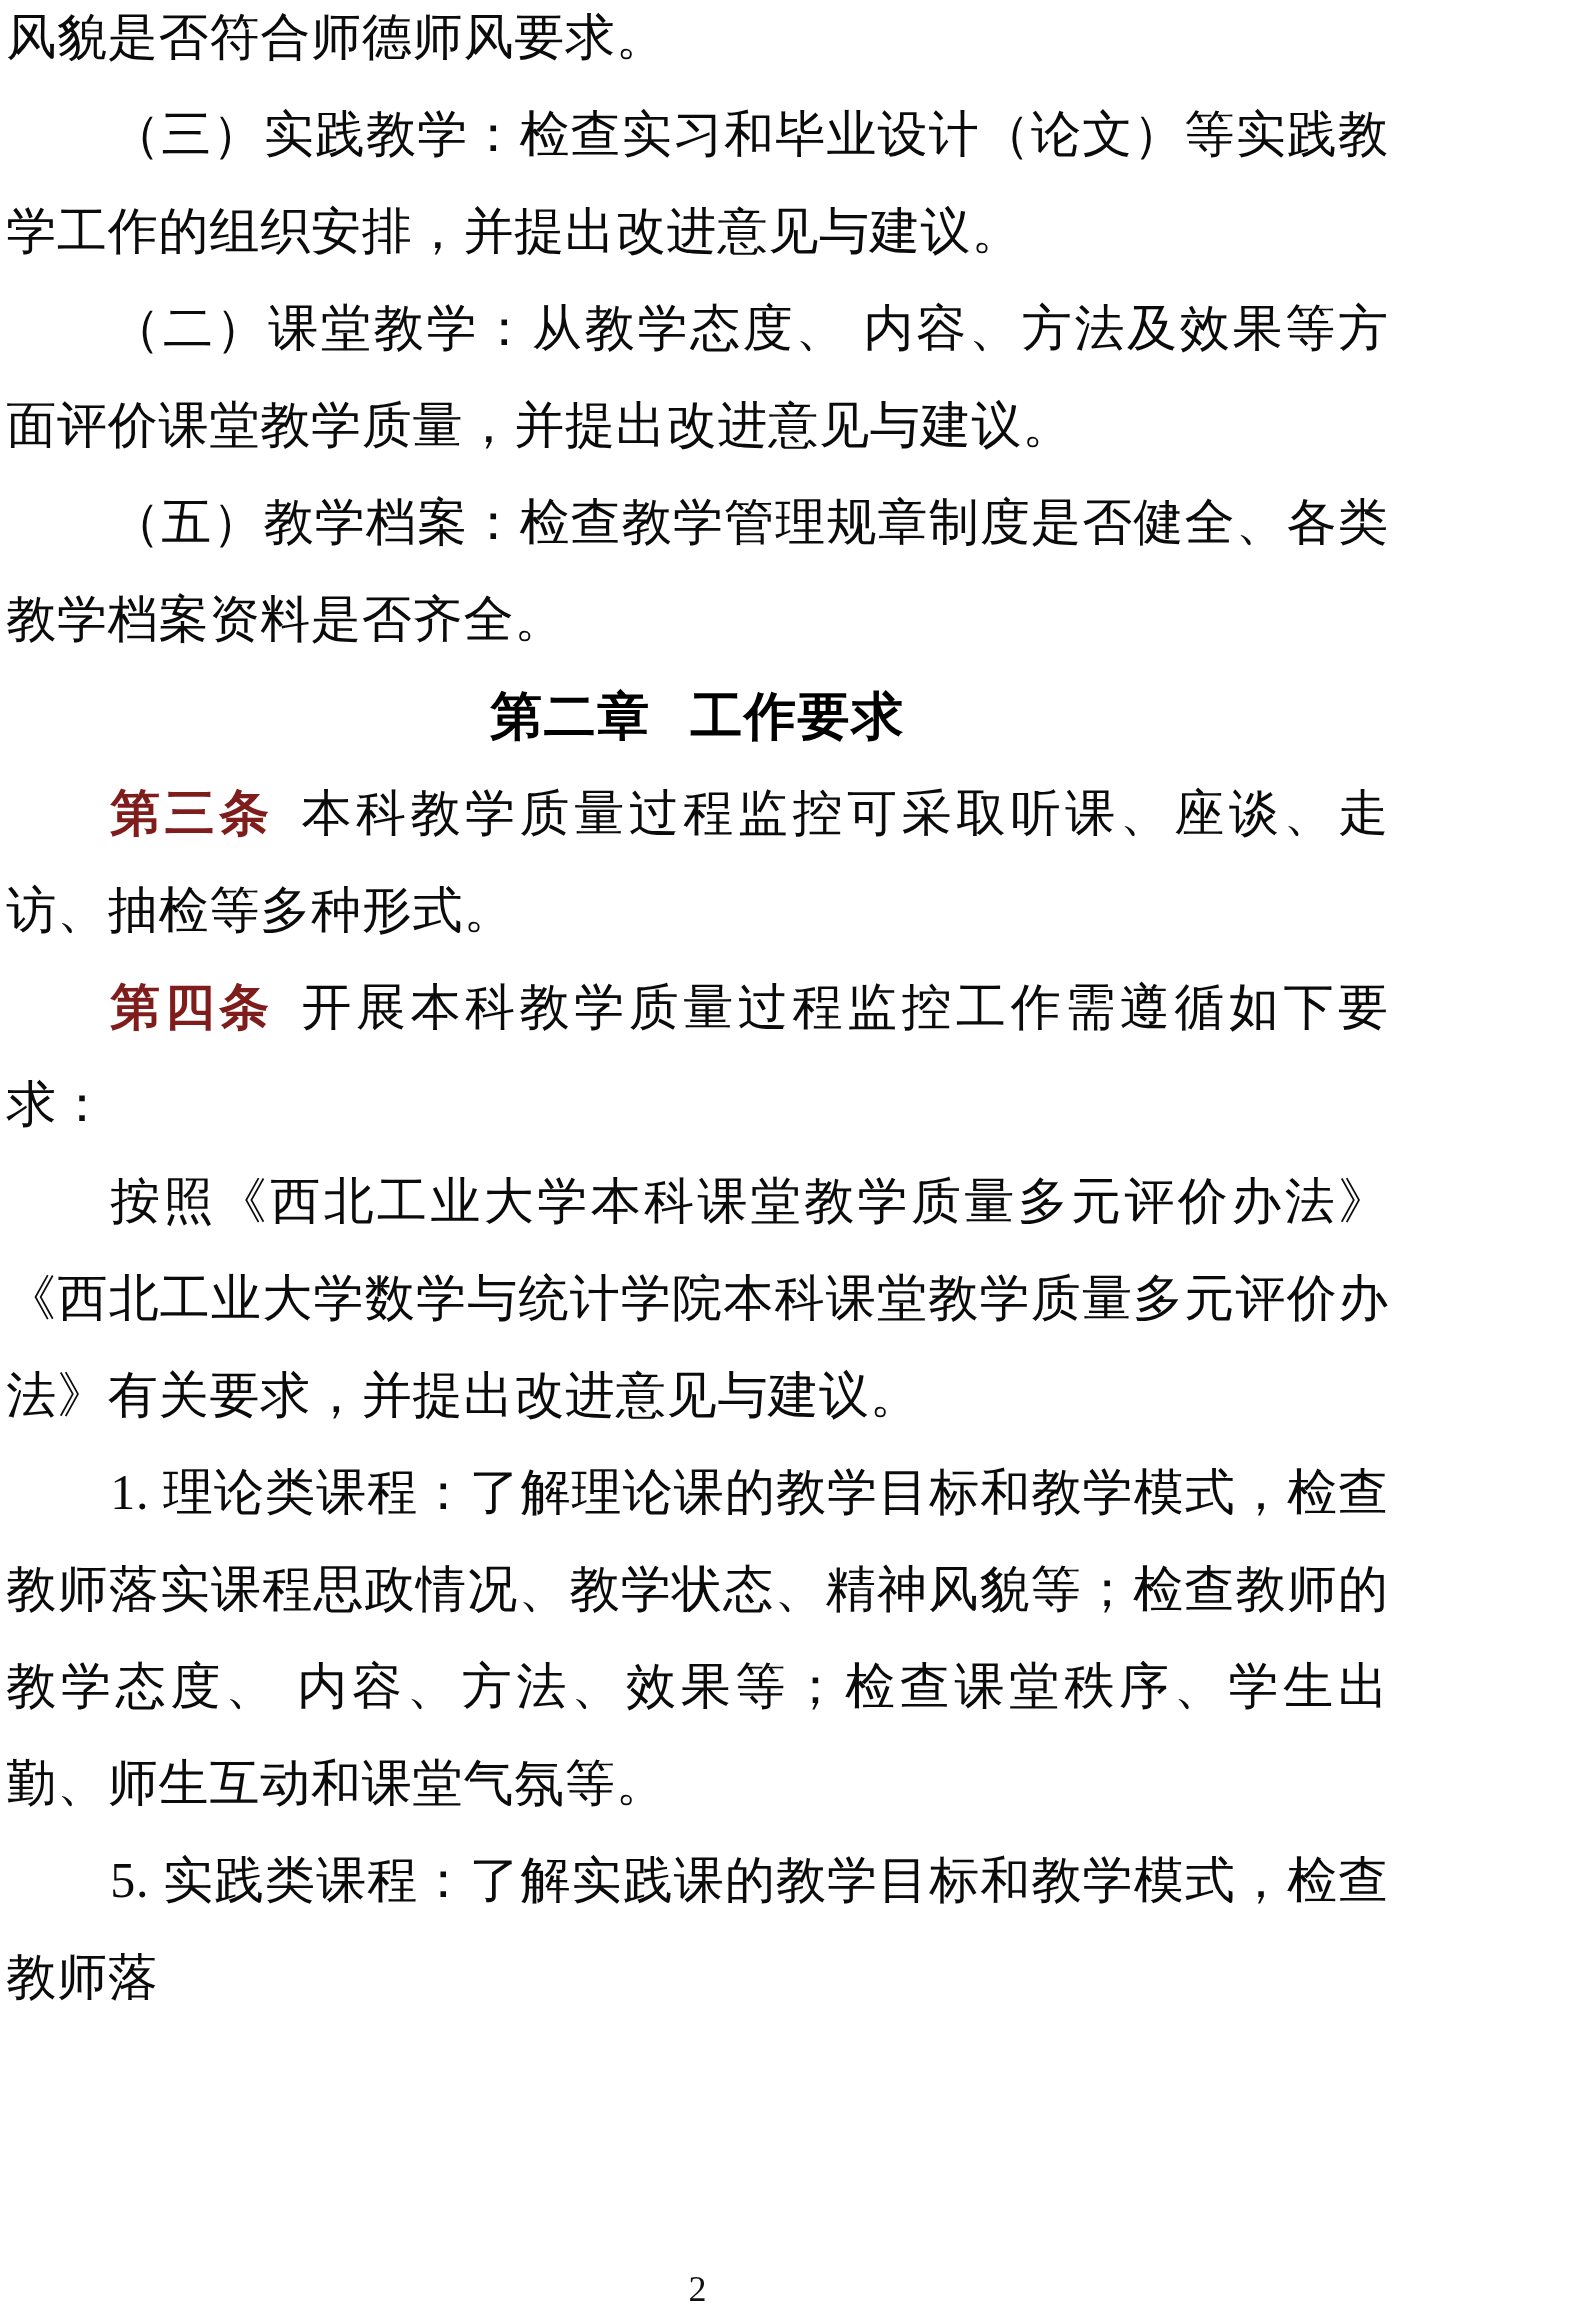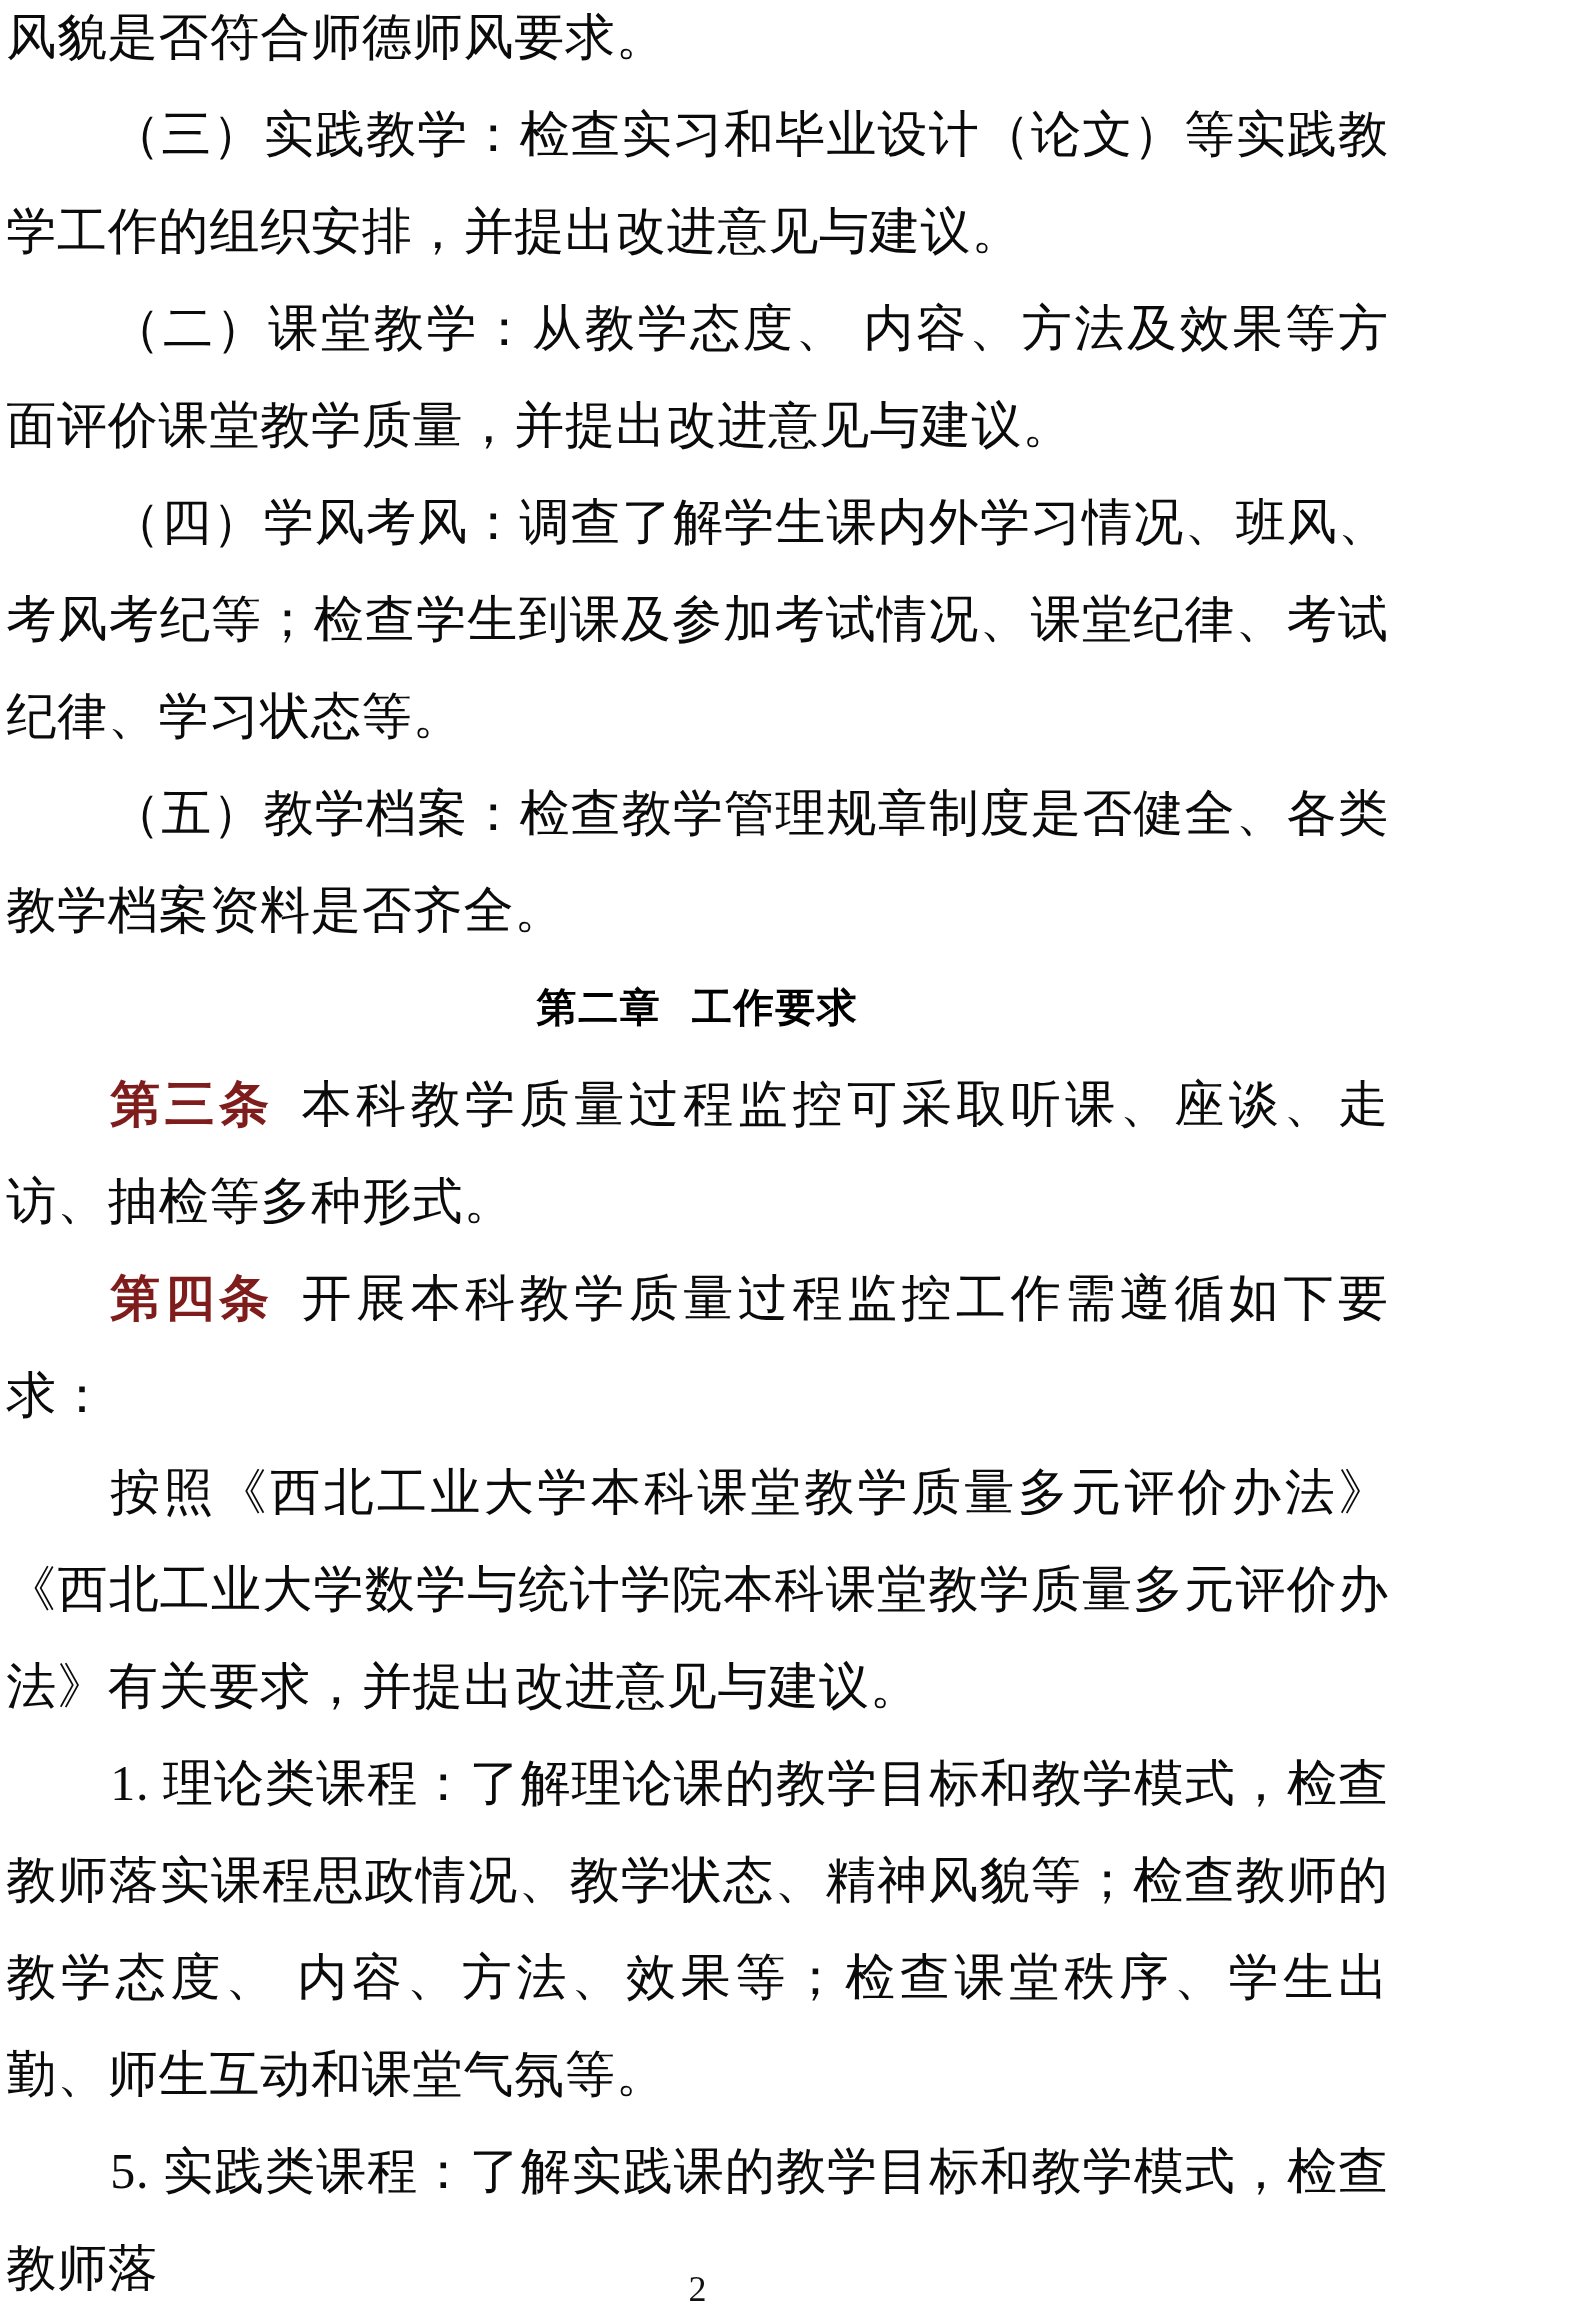--- a/index.html
+++ b/index.html
@@ -28,21 +28,21 @@
     text-align: justify;
     text-justify: inter-ideograph;
   }
   p.indent {
     text-indent: 104px;
   }
   h2.heading {
     margin: 0;
     font-family: "Liberation Sans", "DejaVu Sans", sans-serif;
     font-weight: 700;
-    font-size: 40px;
+    font-size: 52px;
     line-height: 97px;
     letter-spacing: 1.6px;
     word-spacing: 0.45em;
     text-align: center;
     color: #000000;
   }
   .lead {
     font-family: "Liberation Sans", "DejaVu Sans", sans-serif;
     font-weight: 700;
     color: #7f1d1d;
@@ -65,21 +65,20 @@
 
 <div class="page">
   <div class="content">
 
     <p class="body">风貌是否符合师德师风要求。</p>
 
     <p class="body indent">（三）实践教学：检查实习和毕业设计（论文）等实践教学工作的组织安排，并提出改进意见与建议。</p>
 
     <p class="body indent">（二）课堂教学：从教学态度、 内容、方法及效果等方面评价课堂教学质量，并提出改进意见与建议。</p>
 
-    <p class="body indent">（四）学风考风：调查了解学生课内外学习情况、班风、考风考纪等；检查学生到课及参加考试情况、课堂纪律、考试纪律、学习状态等。</p>
 
     <p class="body indent">（五）教学档案：检查教学管理规章制度是否健全、各类教学档案资料是否齐全。</p>
 
     <h2 class="heading">第二章 工作要求</h2>
 
     <p class="body indent">
       <span class="lead">第三条</span><span>本科教学质量过程监控可采取听课、座谈、走访、抽检等多种形式。</span>
     </p>
 
     <p class="body indent">

